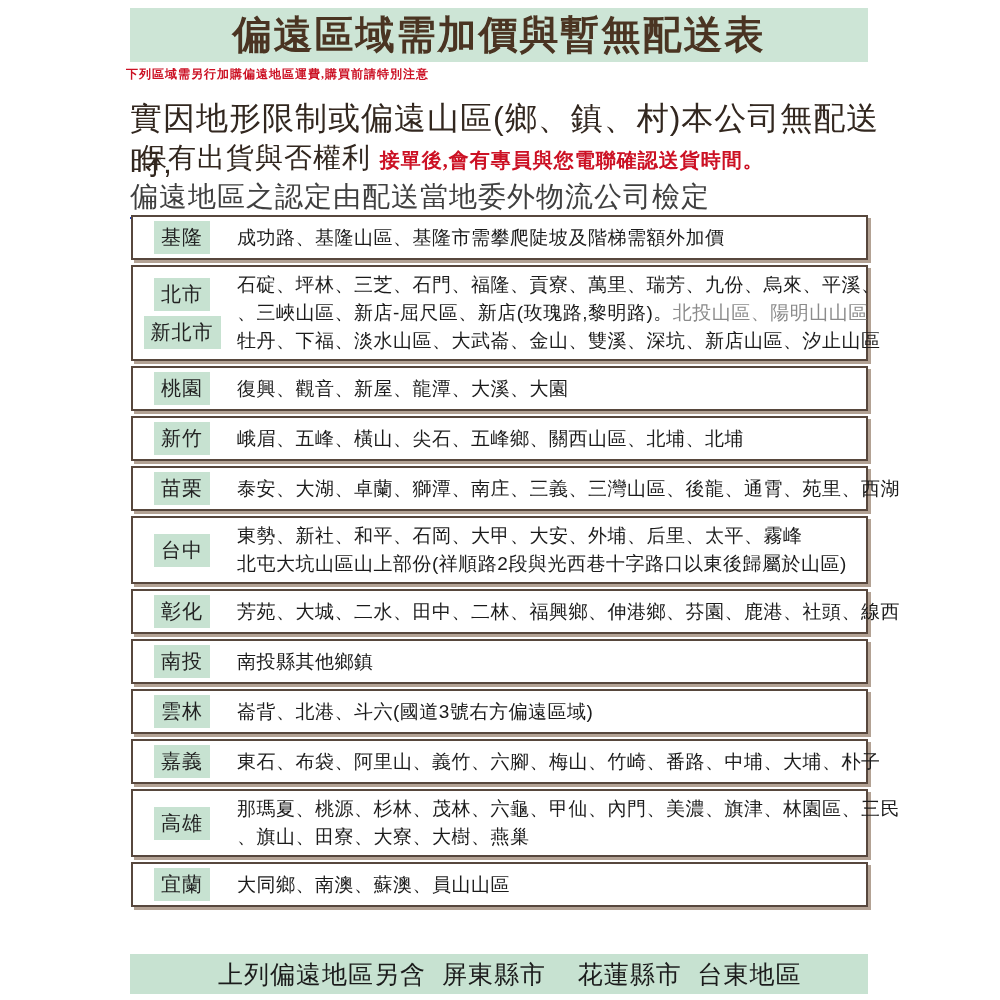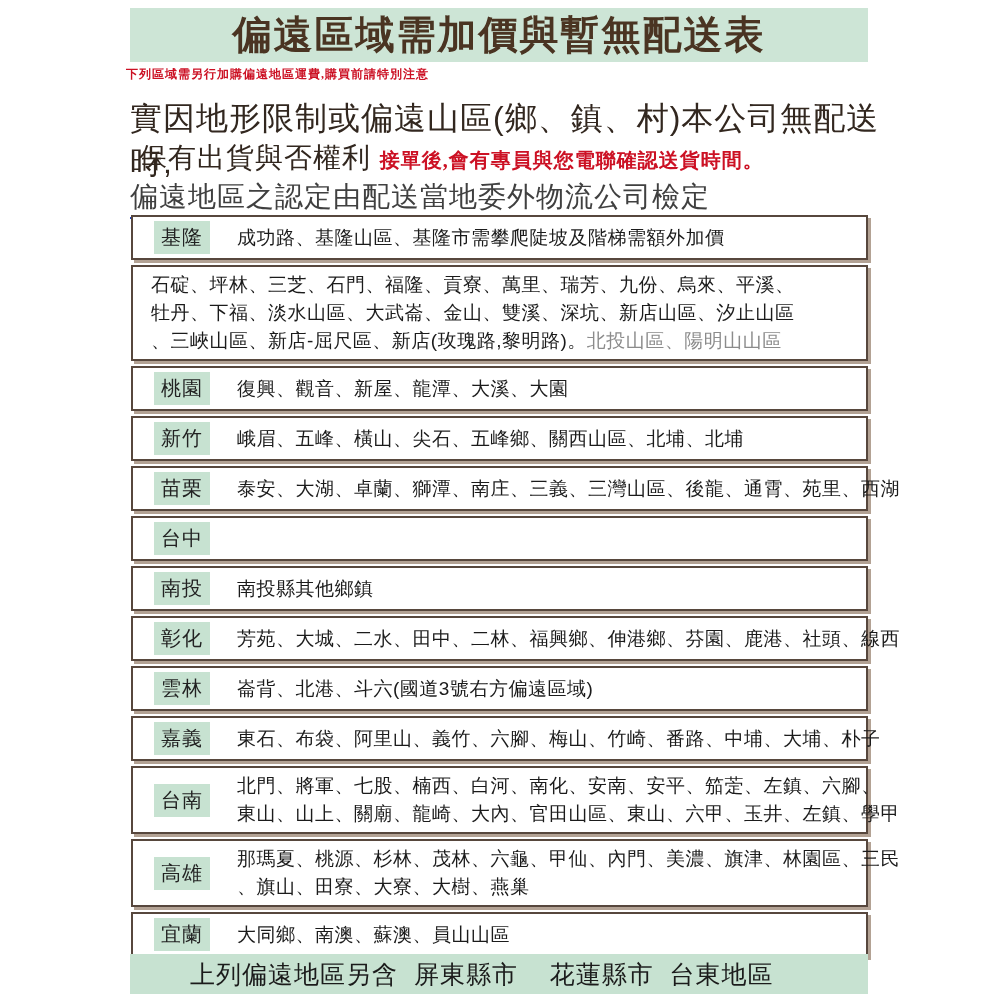--- a/index.html
+++ b/index.html
@@ -72,21 +72,21 @@
     margin:0;font-size:19px;line-height:28px;letter-spacing:0.5px;white-space:nowrap;
   }
   .gray{color:#8b8b8b;}
 
   
   .footer-bar{
     position:absolute;left:130px;top:954px;width:738px;height:40px;
     background:#c7e2d1;display:flex;align-items:center;
   }
   .footer-bar span{
-    padding-left:60px;font-size:25px;color:#1b1b1b;letter-spacing:1px;white-space:pre;
+    padding-left:88px;font-size:25px;color:#1b1b1b;letter-spacing:1px;white-space:pre;
   }
 </style>
 </head>
 <body>
 
 <div class="page">
 
   <div class="title-bar">
     <h1>偏遠區域需加價與暫無配送表</h1>
   </div>
@@ -104,24 +104,28 @@
     <div class="row">
       <div class="labelcol">
           <div class="region-label">基隆</div>
         </div>
       <div class="content">
           <p>成功路、基隆山區、基隆市需攀爬陡坡及階梯需額外加價</p>
         </div>
     </div>
 
     <div class="row">
+      <div class="labelcol">
+        <div class="region-label">北市</div>
+        <div class="region-label">新北市</div>
+      </div>
       <div class="content">
         <p>石碇、坪林、三芝、石門、福隆、貢寮、萬里、瑞芳、九份、烏來、平溪、</p>
+        <p><span>、三峽山區、新店-屈尺區、新店(玫瑰路,黎明路)。</span><span class="gray">北投山區、陽明山山區</span></p>
         <p>牡丹、下福、淡水山區、大武崙、金山、雙溪、深坑、新店山區、汐止山區</p>
-        <p><span>、三峽山區、新店-屈尺區、新店(玫瑰路,黎明路)。</span><span class="gray">北投山區、陽明山山區</span></p>
       </div>
     </div>
 
     <div class="row">
       <div class="labelcol">
           <div class="region-label">桃園</div>
         </div>
       <div class="content">
           <p>復興、觀音、新屋、龍潭、大溪、大園</p>
         </div>
@@ -142,67 +146,62 @@
         </div>
       <div class="content">
           <p>泰安、大湖、卓蘭、獅潭、南庄、三義、三灣山區、後龍、通霄、苑里、西湖</p>
         </div>
     </div>
 
     <div class="row">
       <div class="labelcol">
           <div class="region-label">台中</div>
         </div>
+      <div class="content">
+        <p>東勢、新社、和平、石岡、大甲、大安、外埔、后里、太平、霧峰</p>
+        <p>北屯大坑山區山上部份(祥順路2段與光西巷十字路口以東後歸屬於山區)</p>
+      </div>
+    </div>
+
+    <div class="row">
+      <div class="labelcol">
+          <div class="region-label">彰化</div>
+        </div>
+      <div class="content">
+          <p>芳苑、大城、二水、田中、二林、福興鄉、伸港鄉、芬園、鹿港、社頭、線西</p>
+        </div>
     </div>
 
     <div class="row">
       <div class="labelcol">
           <div class="region-label">南投</div>
         </div>
       <div class="content">
           <p>南投縣其他鄉鎮</p>
         </div>
     </div>
 
     <div class="row">
       <div class="labelcol">
-          <div class="region-label">彰化</div>
-        </div>
-      <div class="content">
-          <p>芳苑、大城、二水、田中、二林、福興鄉、伸港鄉、芬園、鹿港、社頭、線西</p>
-        </div>
-    </div>
-
-    <div class="row">
-      <div class="labelcol">
           <div class="region-label">雲林</div>
         </div>
       <div class="content">
         <p>崙背、北港、斗六(國道3號右方偏遠區域)</p>
       </div>
     </div>
 
     <div class="row">
       <div class="labelcol">
           <div class="region-label">嘉義</div>
         </div>
       <div class="content">
           <p>東石、布袋、阿里山、義竹、六腳、梅山、竹崎、番路、中埔、大埔、朴子</p>
         </div>
     </div>
 
-    <div class="row">
-      <div class="labelcol">
-          <div class="region-label">台南</div>
-        </div>
-      <div class="content">
-        <p>北門、將軍、七股、楠西、白河、南化、安南、安平、笳萣、左鎮、六腳、</p>
-        <p>東山、山上、關廟、龍崎、大內、官田山區、東山、六甲、玉井、左鎮、學甲</p>
-      </div>
-    </div>
 
     <div class="row">
       <div class="labelcol">
           <div class="region-label">高雄</div>
         </div>
       <div class="content">
         <p>那瑪夏、桃源、杉林、茂林、六龜、甲仙、內門、美濃、旗津、林園區、三民</p>
         <p>、旗山、田寮、大寮、大樹、燕巢</p>
       </div>
     </div>

